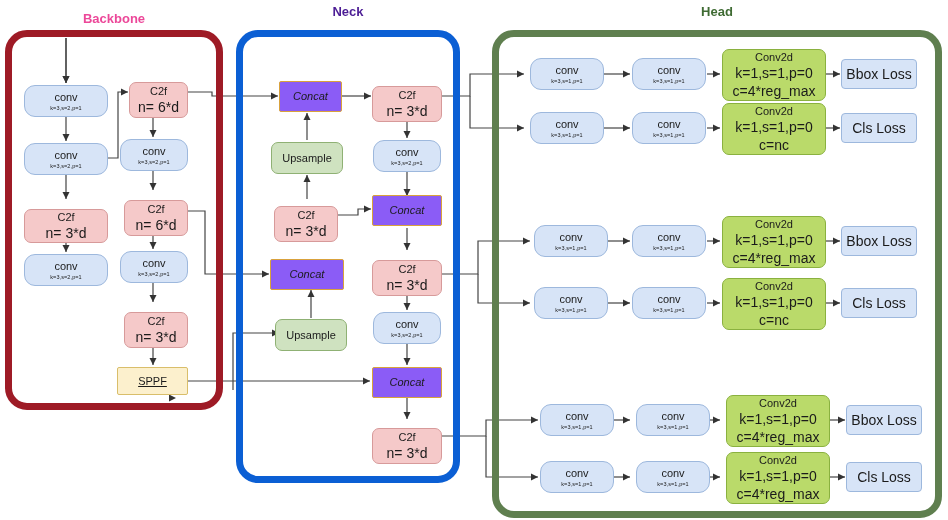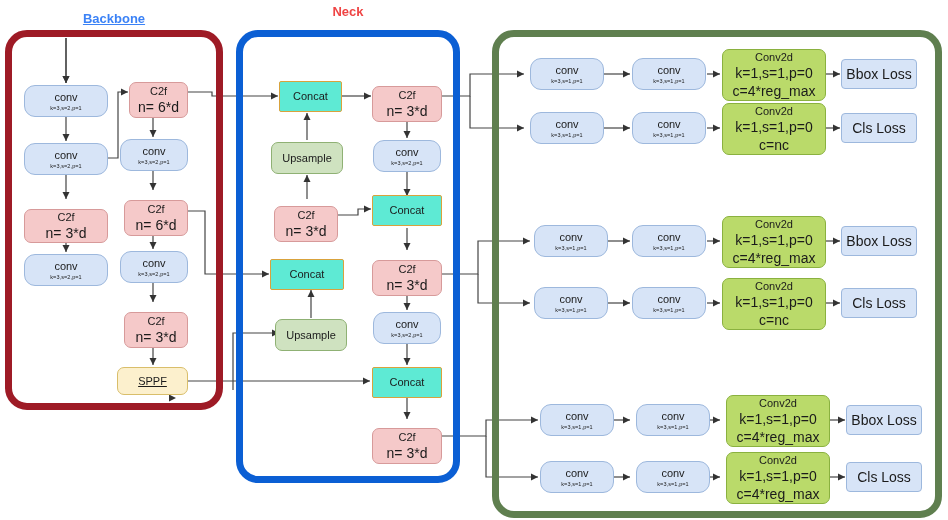--- a/index.html
+++ b/index.html
@@ -8,36 +8,36 @@
   #stage{position:relative;width:948px;height:520px;}
 
   svg#wires{position:absolute;left:0;top:0;width:948px;height:520px;pointer-events:none;}
 
   .group{position:absolute;box-sizing:border-box;border-radius:22px;background:transparent;}
   .g-backbone{border:7px solid #9e1b26;}
   .g-neck{border:7px solid #0b5fd4;}
   .g-head{border:7px solid #5f7f4f;}
 
   .gtitle{position:absolute;font-weight:bold;font-size:13px;text-align:center;}
-  .t-backbone{color:#3b82f6;text-decoration:underline;}
-  .t-neck{color:#ef4444;}
+  .t-backbone{color:#ec4899;}
+  .t-neck{color:#4c1d95;}
   .t-head{color:#3f6b33;}
 
   .node{position:absolute;box-sizing:border-box;display:flex;flex-direction:column;
         align-items:center;justify-content:center;text-align:center;
         color:#1b1b1b;line-height:1.15;}
   .node .ttl{font-size:11px;}
   .node .sub{font-size:5.5px;margin-top:2px;letter-spacing:.1px;}
   .node .ln{font-size:14px;margin-top:2px;}
 
   .n-conv{background:#d7e4f7;border:1px solid #9db8dd;border-radius:11px;}
   .n-c2f{background:#f5c9c9;border:1px solid #d79a9a;border-radius:7px;margin-top:8px;}
-  .n-concat{background:#5eead4;border:1px solid #d9a23c;border-radius:2px;}
+  .n-concat{background:#8b5cf6;border:1px solid #d9a23c;border-radius:2px;font-style:italic;}
   .n-upsample{background:#cfe2c0;border:1px solid #8fb174;border-radius:7px;}
-  .n-sppf{background:#fcf0cd;border:1px solid #d9be6a;border-radius:7px;text-decoration:underline;}
+  .n-sppf{background:#fcf0cd;border:1px solid #d9be6a;border-radius:2px;text-decoration:underline;}
   .n-conv2d{background:#bada6a;border:1px solid #8ab13f;border-radius:7px;}
   .n-loss{background:#d7e4f7;border:1px solid #9db8dd;border-radius:4px;}
   .n-loss .ttl{font-size:14px;}
 </style>
 </head>
 <body>
 
 <div id="stage">
 
   <svg id="wires" viewBox="0 0 948 520">
@@ -120,20 +120,21 @@
     <path d="M66,38 L66,83" stroke="#444" stroke-width="1.2" fill="none" marker-end="url(#ah)"></path>
   </svg>
 
   <div class="group g-backbone" style="left:5px;top:30px;width:218px;height:380px;"></div>
   <div class="gtitle t-backbone" style="left:5px;top:11px;width:218px;">Backbone</div>
 
   <div class="group g-neck" style="left:236px;top:30px;width:224px;height:453px;"></div>
   <div class="gtitle t-neck" style="left:236px;top:4px;width:224px;">Neck</div>
 
   <div class="group g-head" style="left:492px;top:30px;width:450px;height:488px;"></div>
+  <div class="gtitle t-head" style="left:492px;top:4px;width:450px;">Head</div>
 
   <div class="node n-conv" style="left:24px;top:85px;width:84px;height:32px;">
     <span class="ttl">conv</span>
     <span class="sub">k=3,s=2,p=1</span>
   </div>
   <div class="node n-conv" style="left:24px;top:143px;width:84px;height:32px;">
     <span class="ttl">conv</span>
     <span class="sub">k=3,s=2,p=1</span>
   </div>
   <div class="node n-c2f" style="left:24px;top:201px;width:84px;height:34px;">

